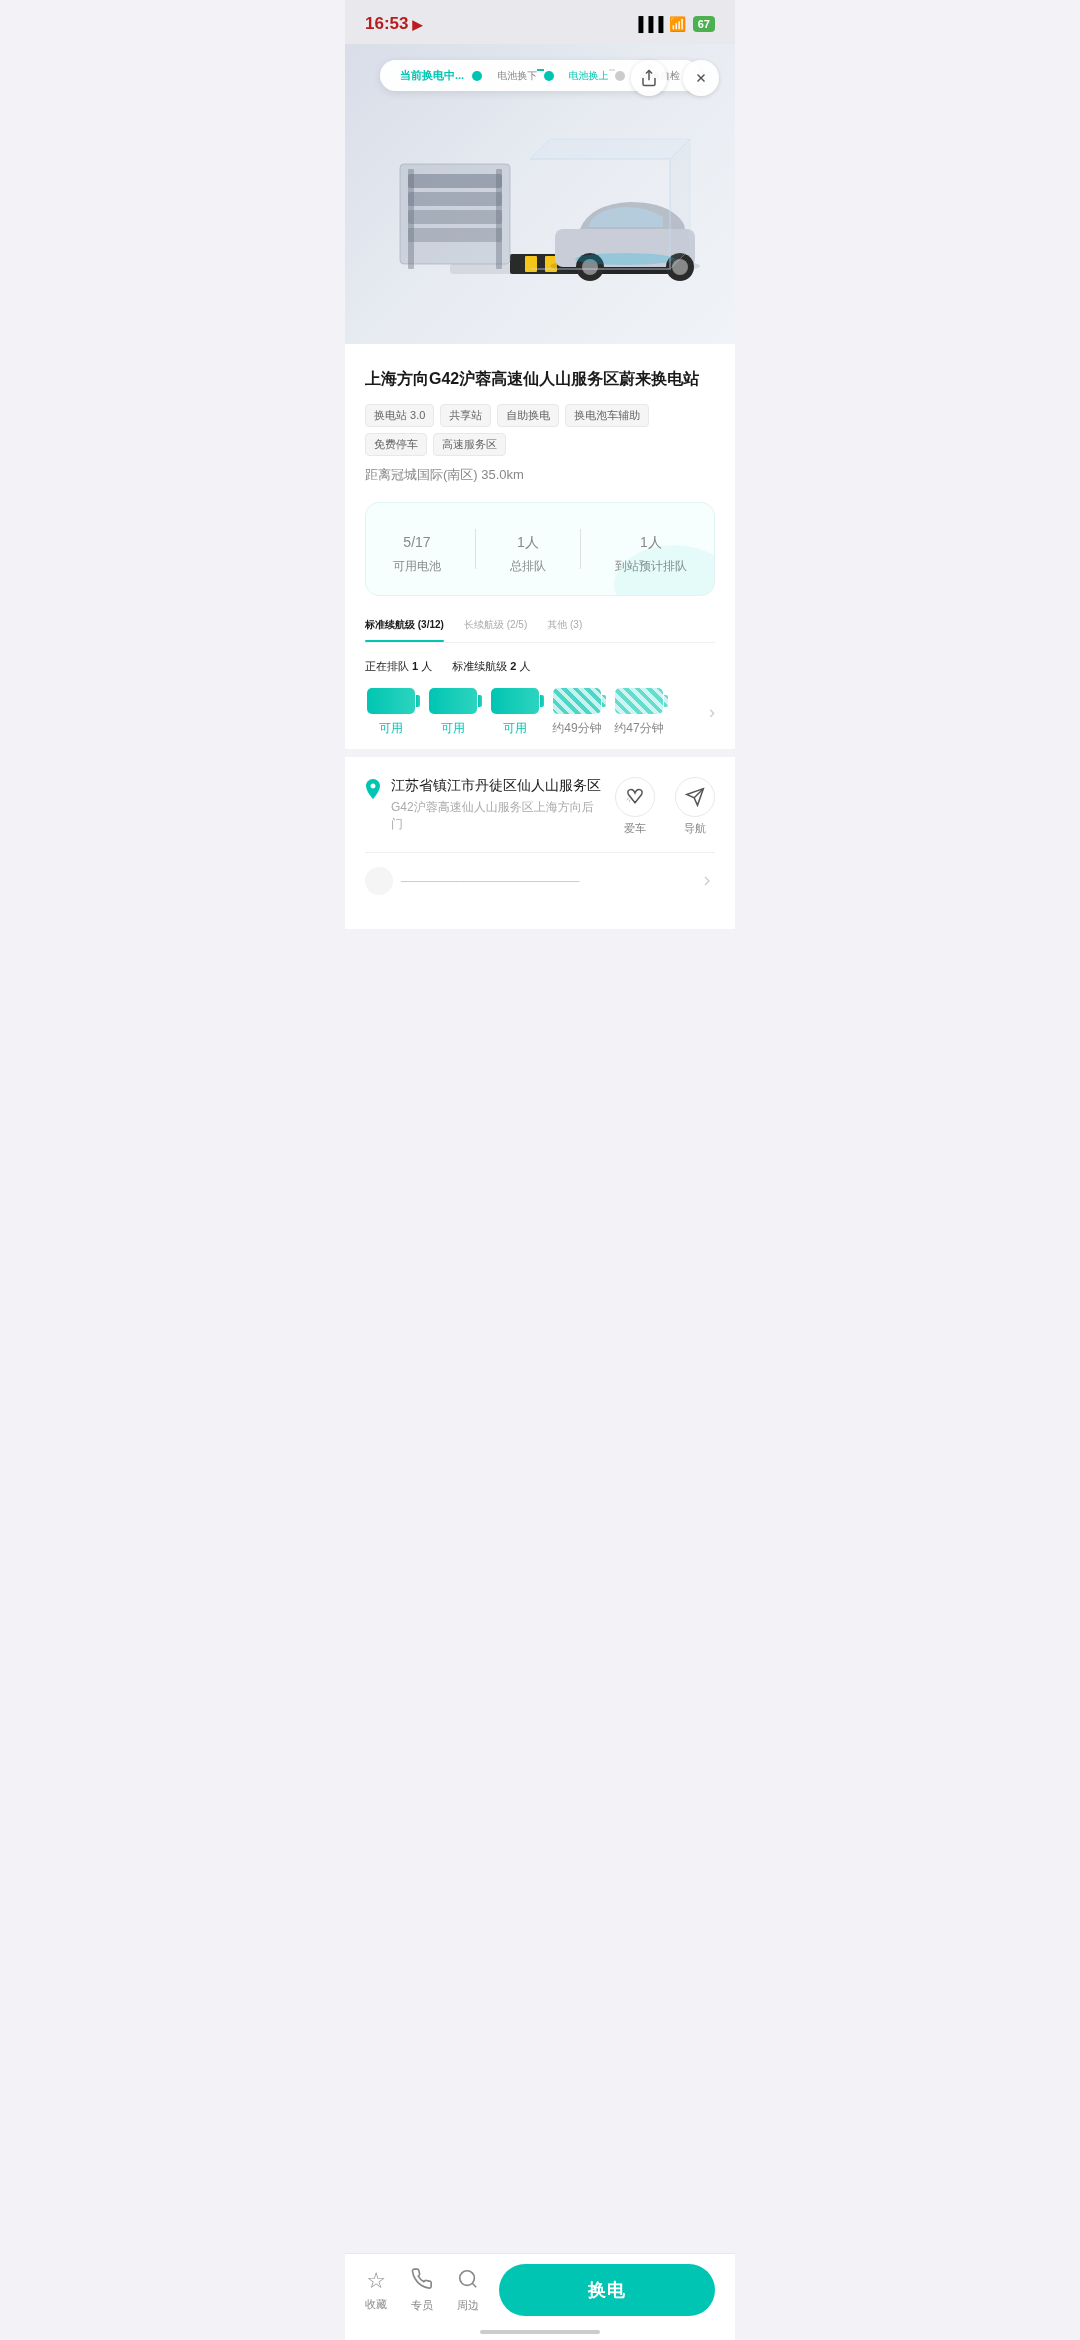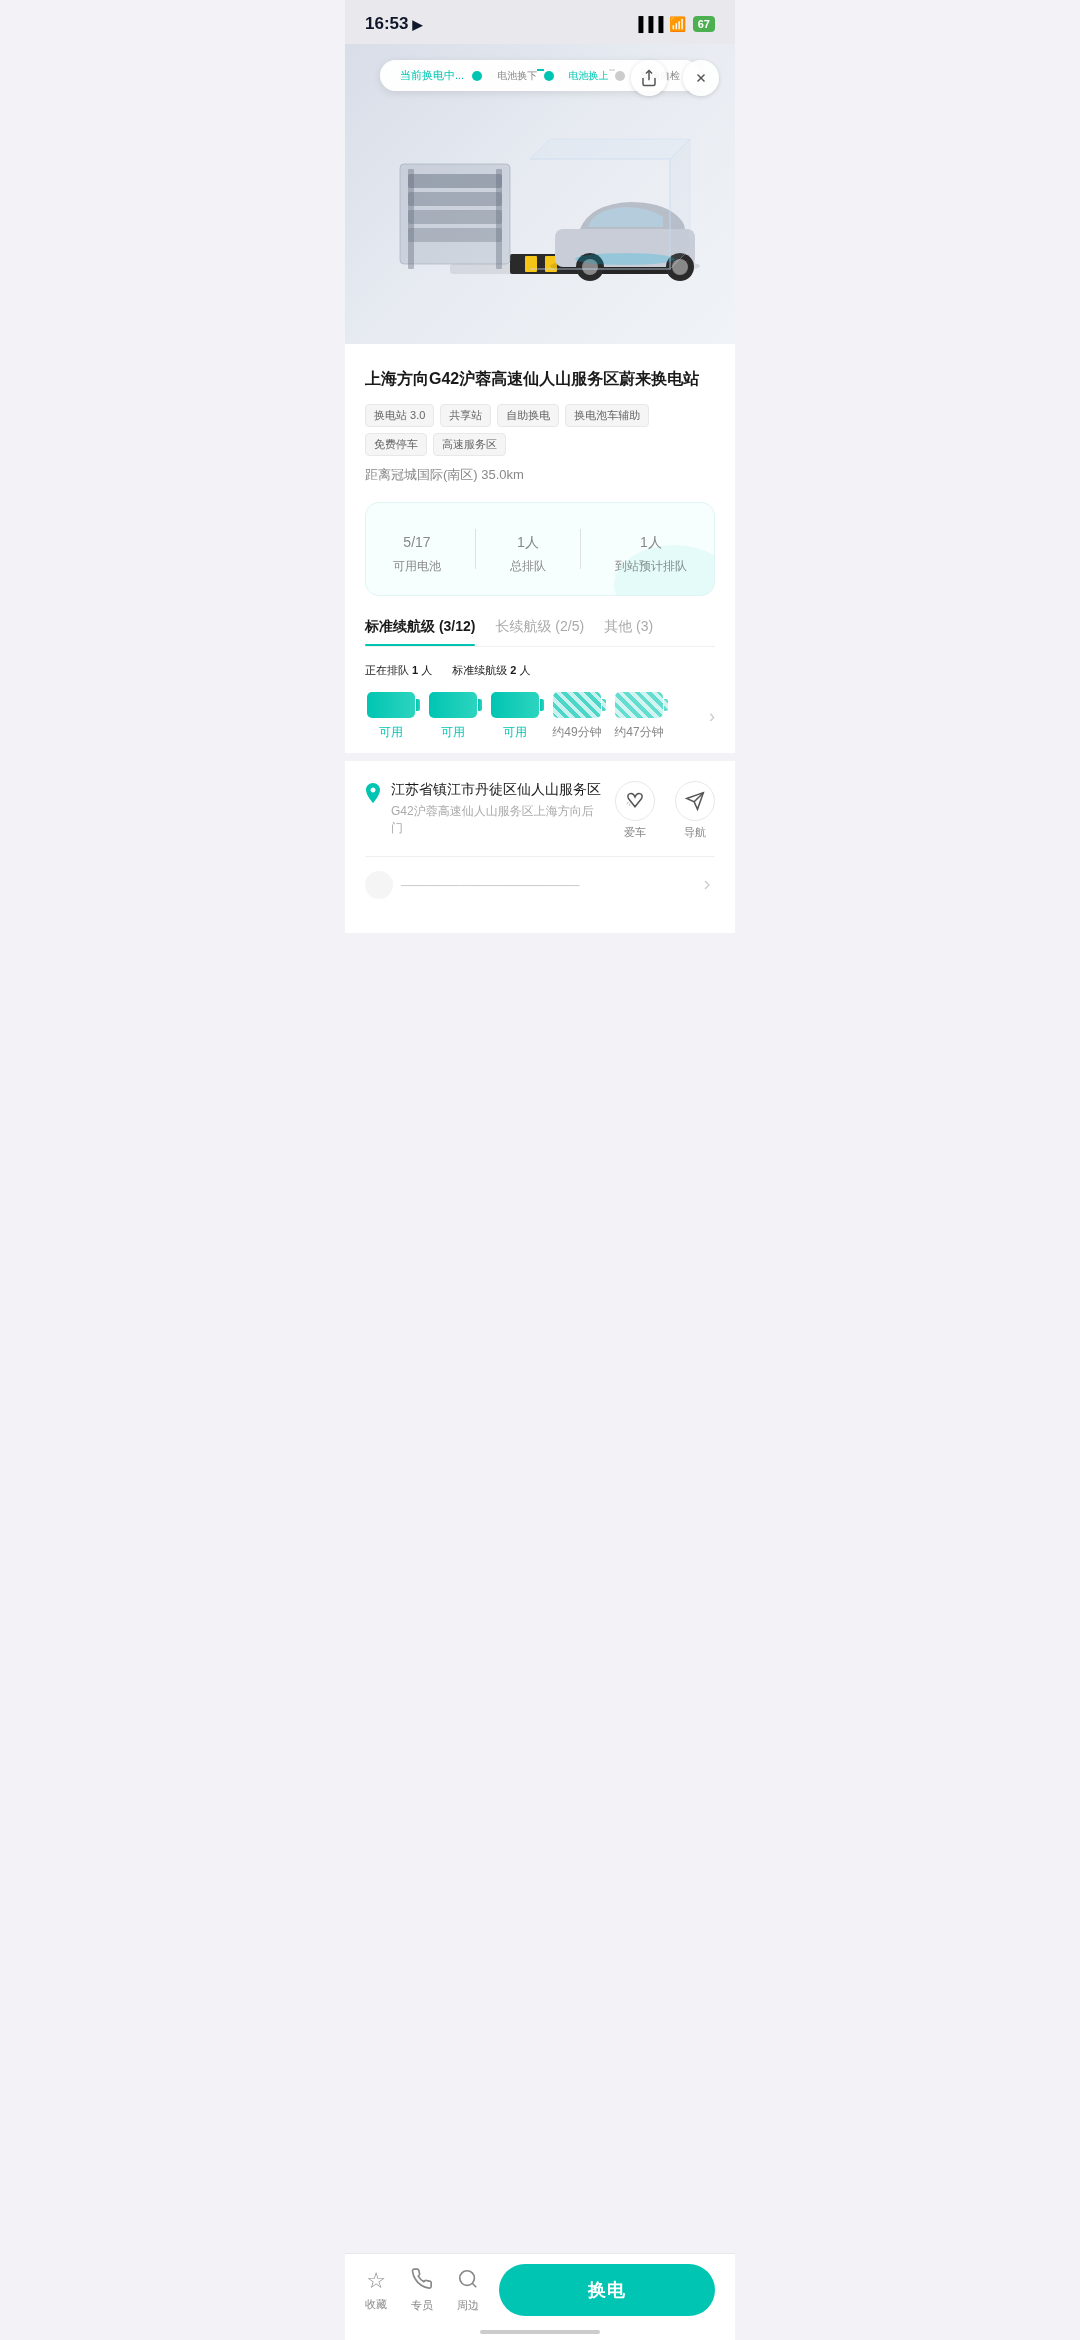--- a/index.html
+++ b/index.html
@@ -18,21 +18,21 @@
       background: #e8e8ed;
       display: flex;
       justify-content: space-between;
       align-items: center;
       padding: 12px 20px 8px;
       height: 44px;
     }
     .status-time {
       font-size: 17px;
       font-weight: 600;
-      color: #0f172a;
+      color: #b91c1c;
       display: flex;
       align-items: center;
       gap: 4px;
     }
     .status-icons {
       display: flex;
       align-items: center;
       gap: 6px;
     }
     .signal-icon, .wifi-icon {
@@ -94,21 +94,21 @@
     .progress-line {
       flex: 1;
       height: 2px;
       background: #e0e0e0;
       margin-bottom: 12px;
     }
     .progress-line.done { background: #00c5b2; }
     .progress-bar-title {
       font-size: 11px;
       color: #00c5b2;
-      font-weight: 400;
+      font-weight: 700;
       white-space: nowrap;
     }
 
     .hero-action-icons {
       position: absolute;
       top: 16px;
       right: 16px;
       display: flex;
       gap: 16px;
     }
@@ -218,21 +218,21 @@
 
     
     .battery-tabs {
       display: flex;
       gap: 20px;
       margin-bottom: 16px;
       border-bottom: 1px solid #f0f0f0;
       padding-bottom: 0;
     }
     .battery-tab {
-      font-size: 14px;
+      font-size: 10px;
       color: #aaa;
       padding-bottom: 10px;
       cursor: pointer;
       position: relative;
       white-space: nowrap;
     }
     .battery-tab.active {
       color: #1a1a1a;
       font-weight: 600;
     }

